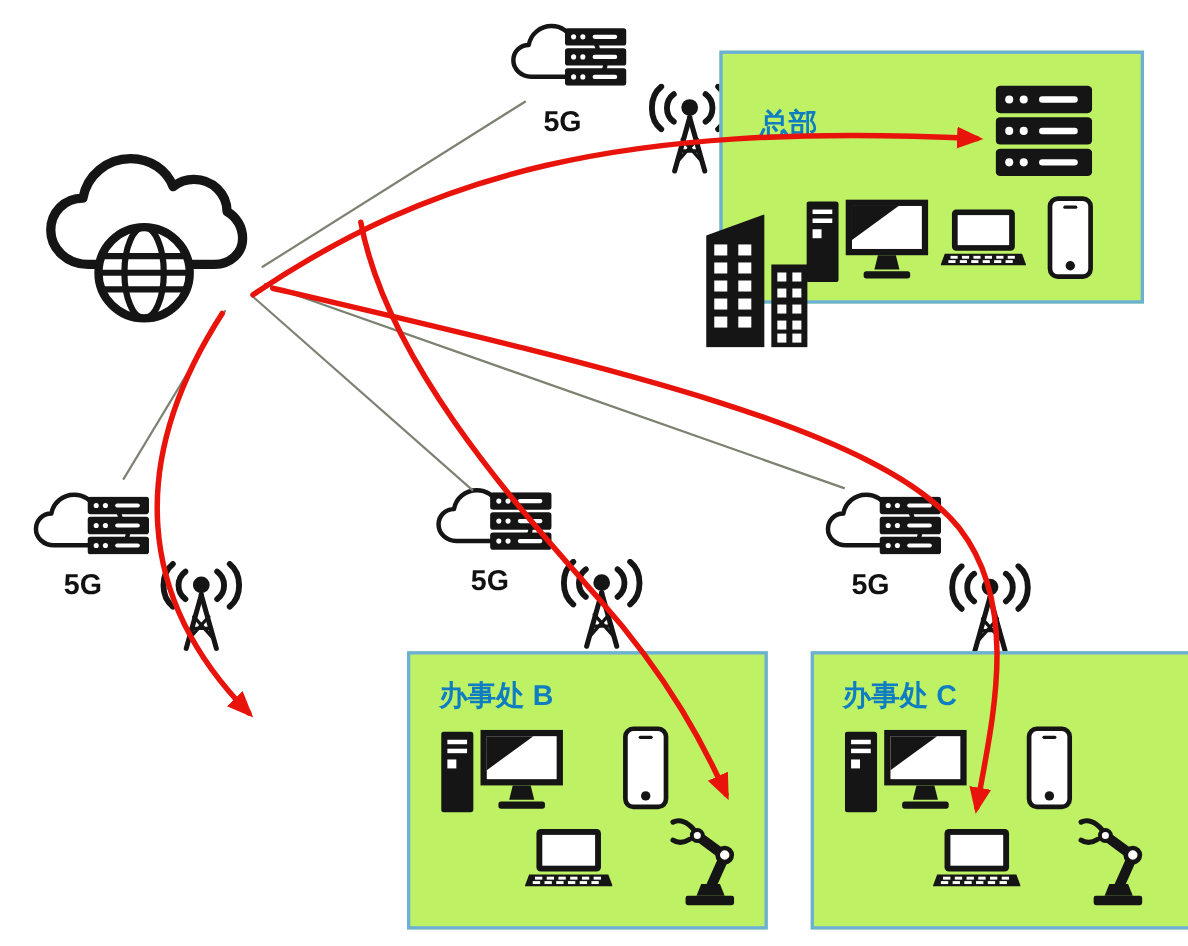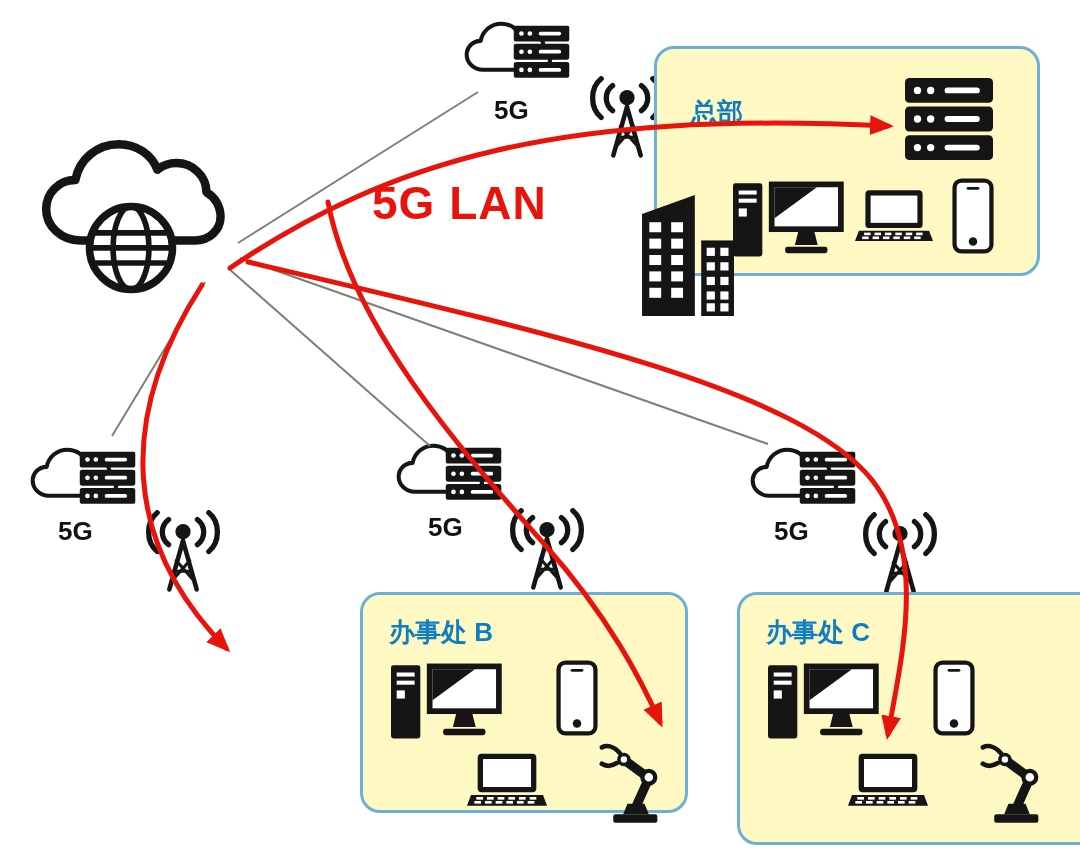--- a/index.html
+++ b/index.html
@@ -5,21 +5,21 @@
 <style>
   * { box-sizing: border-box; }
   html, body { margin: 0; padding: 0; background: #fff; }
   body { font-family: "Liberation Sans", "DejaVu Sans", sans-serif; }
   .canvas { position: relative; width: 1080px; height: 860px; background: #fff; overflow: hidden; }
   .ic { position: absolute; display: block; }
   .overlay { position: absolute; left: 0; top: 0; z-index: 50; pointer-events: none; }
   .backbone-label { position: absolute; left: 36px; top: 84px; font-size: 27px; font-weight: 800; color: #111; }
   .lan-label { position: absolute; left: 372px; top: 176px; font-size: 46px; font-weight: 800; color: #e8140c; letter-spacing: 1px; }
   .g5 { position: absolute; font-size: 26px; font-weight: 800; color: #111; }
-  .site-box { position: absolute; border: 3px solid #6cb0d8; border-radius: 20px; background: #fef9c3; }
+  .site-box { position: absolute; border: 3px solid #6cb0d8; border-radius: 0; background: #bef264; }
   .site-label { position: absolute; font-size: 26px; font-weight: 800; color: #0f7dc2; white-space: nowrap; }
 </style>
 </head>
 <body>
 
 <div class="canvas">
 
   <svg width="0" height="0" style="position:absolute" aria-hidden="true">
     <defs>
       <symbol id="sym-cloud" viewBox="0 0 200 140">
@@ -161,21 +161,20 @@
           <path d="M29,31 C21,36 14,36 8,32"></path>
         </g>
       </symbol>
     </defs>
   </svg>
 
   <svg class="ic" style="left:32px;top:126px" width="198" height="176">
       <use href="#sym-cloud-globe"></use>
     </svg>
 
-  <div class="lan-label">5G LAN</div>
 
   <svg class="ic" style="left:462px;top:6px" width="112" height="92">
       <use href="#sym-cloud-server"></use>
     </svg>
   <div class="g5" style="left:494px;top:95px">5G</div>
   <svg class="ic" style="left:570px;top:76px" width="114" height="86">
       <use href="#sym-antenna"></use>
     </svg>
 
   <div class="site-box" style="left:654px;top:46px;width:386px;height:230px">
@@ -205,21 +204,21 @@
       <use href="#sym-antenna"></use>
     </svg>
 
   <svg class="ic" style="left:394px;top:428px" width="112" height="92">
       <use href="#sym-cloud-server"></use>
     </svg>
   <div class="g5" style="left:428px;top:512px">5G</div>
   <svg class="ic" style="left:490px;top:508px" width="114" height="86">
       <use href="#sym-antenna"></use>
     </svg>
-  <div class="site-box" style="left:360px;top:592px;width:328px;height:221px">
+  <div class="site-box" style="left:370px;top:592px;width:328px;height:253px">
     <div class="site-label" style="left:26px;top:20px">办事处 B</div>
     <svg class="ic" style="left:28px;top:68px" width="114" height="76">
         <use href="#sym-desktop"></use>
       </svg>
     <svg class="ic" style="left:192px;top:64px" width="44" height="78">
         <use href="#sym-phone"></use>
       </svg>
     <svg class="ic" style="left:104px;top:158px" width="80" height="56">
         <use href="#sym-laptop"></use>
       </svg>

